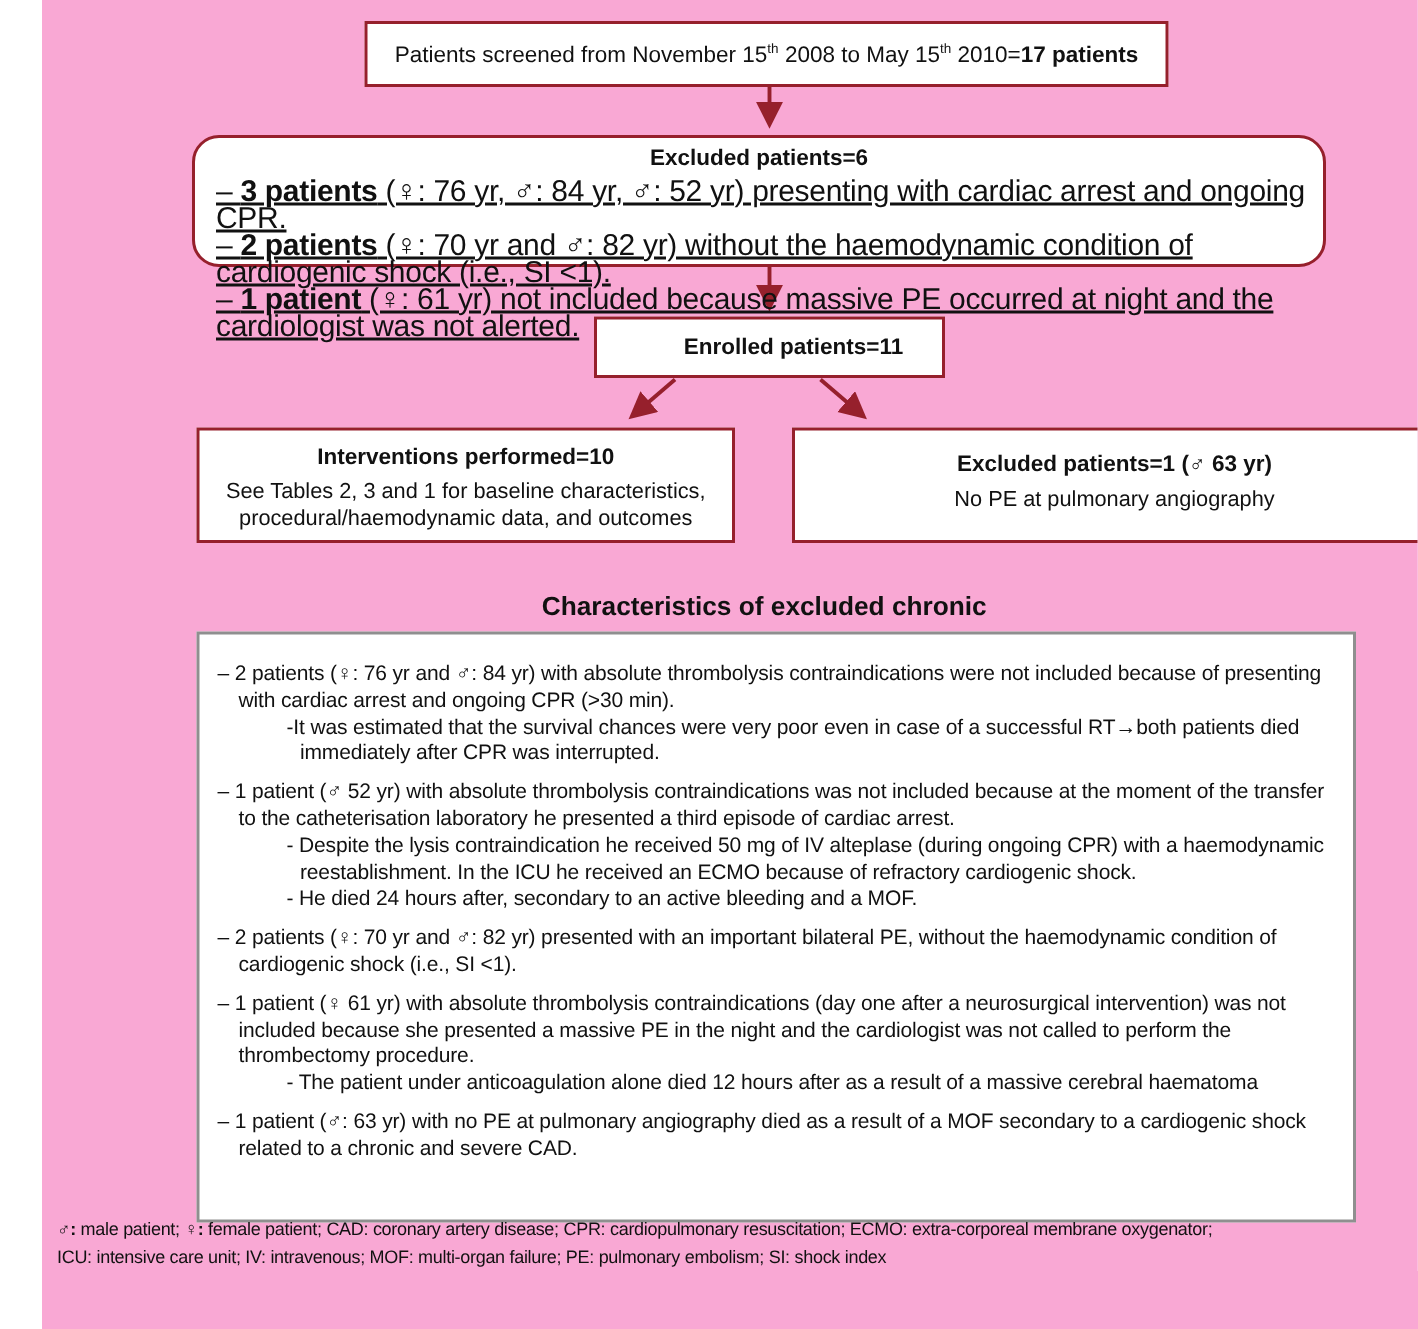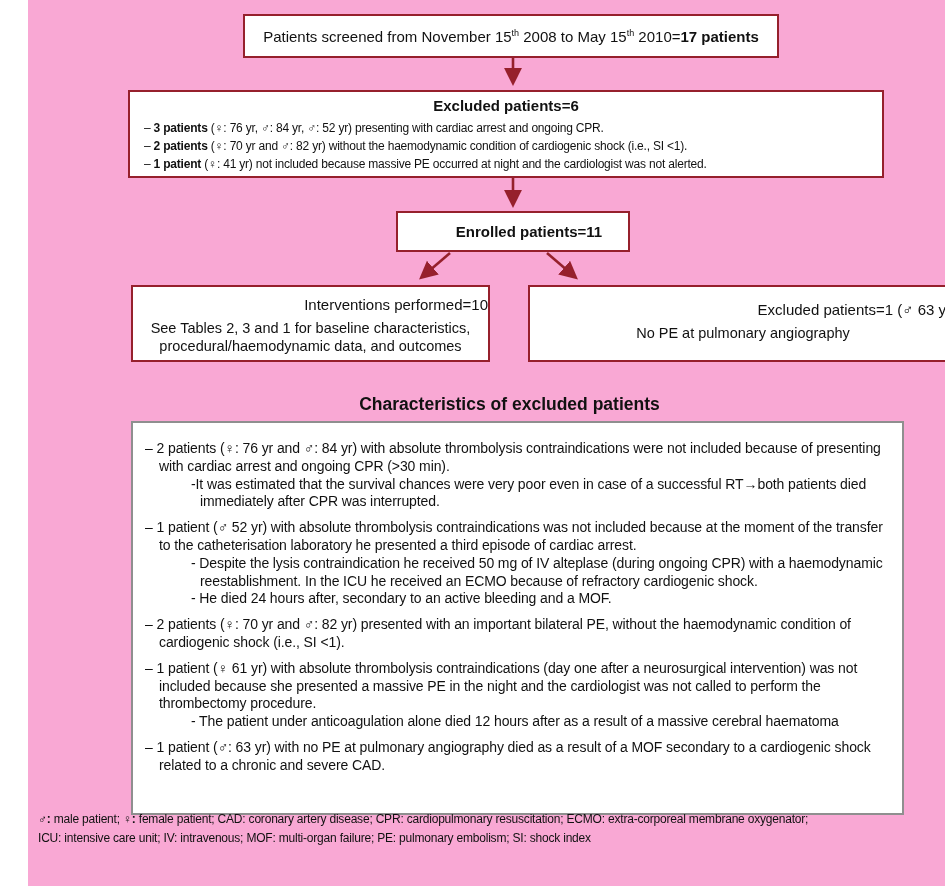--- a/index.html
+++ b/index.html
@@ -28,27 +28,27 @@
     box-sizing: border-box;
   }
   .center-flex {
     display: flex;
     align-items: center;
     justify-content: center;
     text-align: center;
   }
   .screened-box { left: 215px; top: 14px; width: 536px; height: 44px; font-size: 15px; }
   .screened-box sup { font-size: 9px; }
-  .excluded6-box { left: 100px; top: 90px; width: 756px; height: 88px; padding: 5px 10px 0 10px; }
+  .excluded6-box { left: 100px; top: 90px; width: 756px; height: 88px; padding: 5px 10px 0 10px; border-radius: 18px; }
   .excluded6-title { text-align: center; font-weight: bold; font-size: 15px; margin-bottom: 5px; }
-  .excluded6-items { font-size: 12px; letter-spacing: -0.2px; line-height: 18px; padding-left: 4px; }
+  .excluded6-items { font-size: 20px; letter-spacing: -0.2px; line-height: 18px; padding-left: 4px; text-decoration: underline; }
   .enrolled-box { left: 368px; top: 211px; width: 234px; height: 41px; font-weight: bold; font-size: 15px; padding-left: 32px; }
   .interventions-box { left: 103px; top: 285px; width: 359px; height: 77px; padding-top: 9px; }
   .excluded1-box { left: 500px; top: 285px; width: 430px; height: 77px; padding-top: 14px; }
-  .small-box-title { text-align: right; font-weight: normal; font-size: 15px; }
+  .small-box-title { text-align: center; font-weight: bold; font-size: 15px; }
   .small-box-body { text-align: center; font-size: 14.5px; line-height: 18px; margin-top: 6px; padding: 0 14px; }
   .char-title {
     position: absolute;
     left: 103px; top: 394px; width: 757px;
     text-align: center;
     font-weight: bold;
     font-size: 17.5px;
   }
   .char-panel {
     position: absolute;
@@ -94,39 +94,39 @@
     <div>
       <span>Patients screened from November 15</span><sup>th</sup><span> 2008 to May 15</span><sup>th</sup><span> 2010=</span><b>17 patients</b>
     </div>
   </div>
 
   <div class="fbox excluded6-box">
     <div class="excluded6-title">Excluded patients=6</div>
     <div class="excluded6-items">
       <div><span>– </span><b>3 patients</b><span> (♀: 76 yr, ♂: 84 yr, ♂: 52 yr) presenting with cardiac arrest and ongoing CPR.</span></div>
       <div><span>– </span><b>2 patients</b><span> (♀: 70 yr and ♂: 82 yr) without the haemodynamic condition of cardiogenic shock (i.e., SI &lt;1).</span></div>
-      <div><span>– </span><b>1 patient</b><span> (♀: 41 yr) not included because massive PE occurred at night and the cardiologist was not alerted.</span></div>
+      <div><span>– </span><b>1 patient</b><span> (♀: 61 yr) not included because massive PE occurred at night and the cardiologist was not alerted.</span></div>
     </div>
   </div>
 
   <div class="fbox enrolled-box center-flex">
     <div>Enrolled patients=11</div>
   </div>
 
   <div class="fbox interventions-box">
     <div class="small-box-title">Interventions performed=10</div>
     <div class="small-box-body">See Tables 2, 3 and 1 for baseline characteristics, procedural/haemodynamic data, and outcomes</div>
   </div>
 
   <div class="fbox excluded1-box">
     <div class="small-box-title">Excluded patients=1 (♂ 63 yr)</div>
     <div class="small-box-body">No PE at pulmonary angiography</div>
   </div>
 
-  <div class="char-title">Characteristics of excluded patients</div>
+  <div class="char-title">Characteristics of excluded chronic</div>
 
   <div class="char-panel">
     <div class="bullet">
       <div class="bullet-main">– 2 patients (♀: 76 yr and ♂: 84 yr) with absolute thrombolysis contraindications were not included because of presenting with cardiac arrest and ongoing CPR (&gt;30 min).</div>
       <div class="bullet-sub">-It was estimated that the survival chances were very poor even in case of a successful RT→both patients died immediately after CPR was interrupted.</div>
     </div>
     <div class="bullet">
       <div class="bullet-main">– 1 patient (♂ 52 yr) with absolute thrombolysis contraindications was not included because at the moment of the transfer to the catheterisation laboratory he presented a third episode of cardiac arrest.</div>
       <div class="bullet-sub">- Despite the lysis contraindication he received 50 mg of IV alteplase (during ongoing CPR) with a haemodynamic reestablishment. In the ICU he received an ECMO because of refractory cardiogenic shock.</div>
       <div class="bullet-sub">- He died 24 hours after, secondary to an active bleeding and a MOF.</div>

